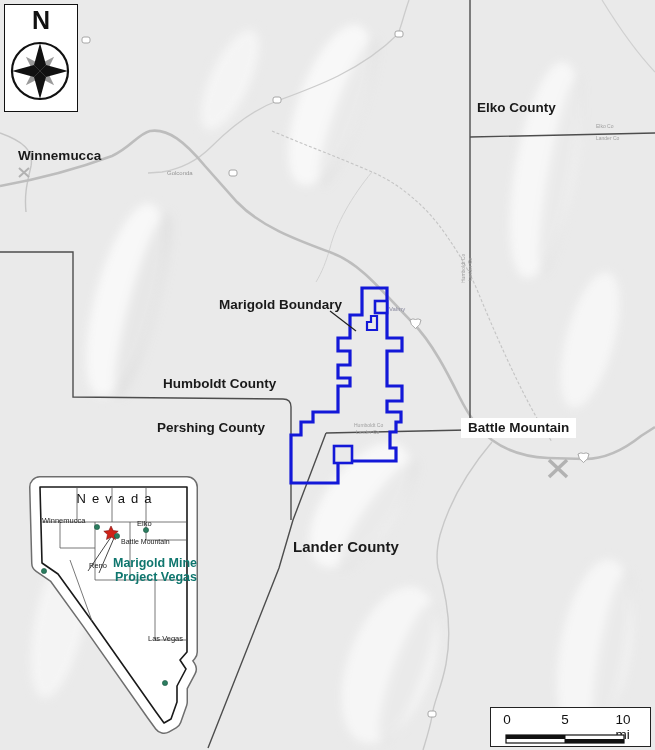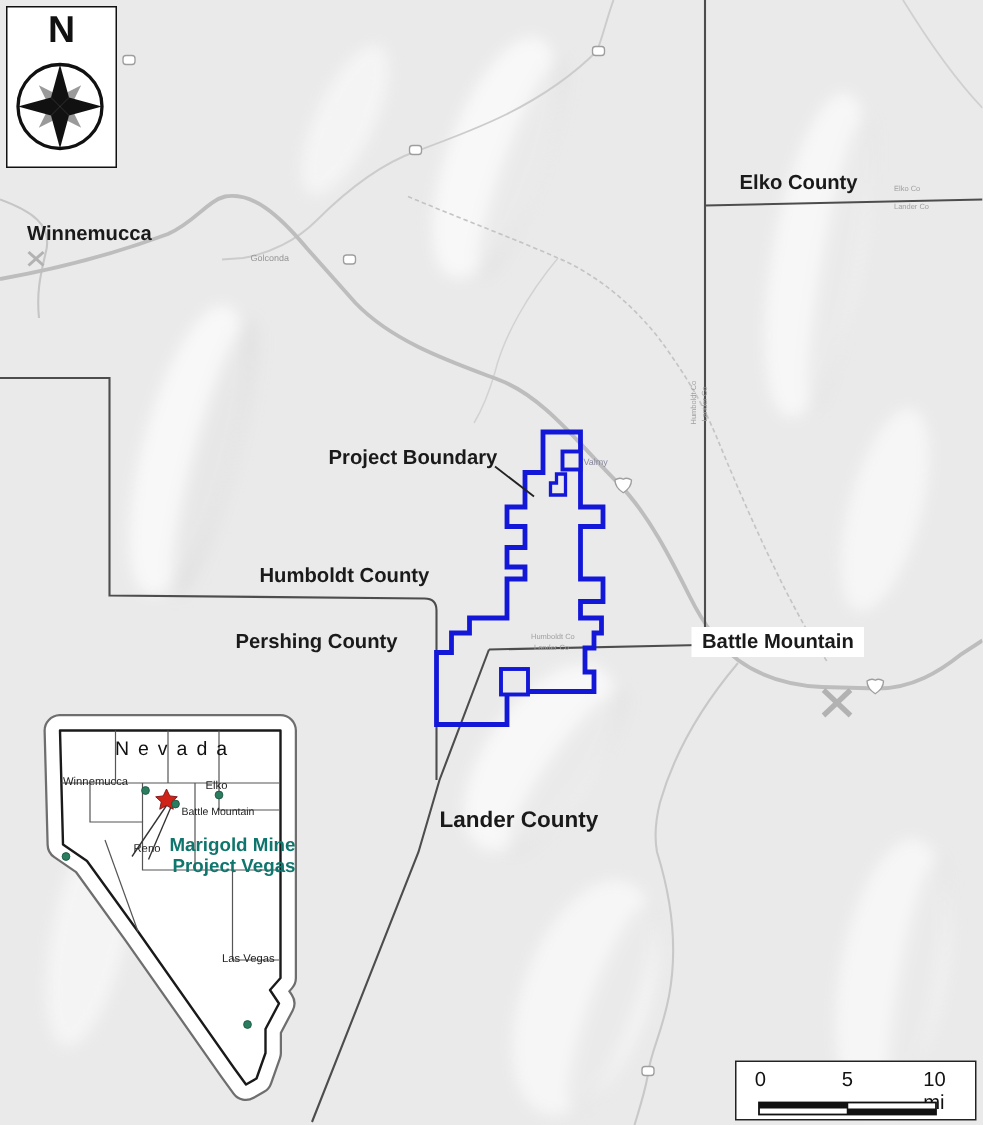--- a/index.html
+++ b/index.html
@@ -150,23 +150,23 @@
           <path d="M0,-28 L6,-6 L0,0 L-6,-6 Z"></path>
             <path d="M0,28 L6,6 L0,0 L-6,6 Z"></path>
           <path d="M-28,0 L-6,-6 L0,0 L-6,6 Z"></path>
             <path d="M28,0 L6,-6 L0,0 L6,6 Z"></path>
         </g>
       </g>
     </svg>
   </div>
 
   <div class="lbl" style="left:18px;top:148px;">Winnemucca</div>
-  <div class="lbl" style="left:477px;top:114px;margin-left:16px;">Elko County</div>
-  <div class="lbl" style="left:219px;top:297px;">Project Boundary</div>
-  <div class="lbl" style="left:173px;top:376px;">Humboldt County</div>
+  <div class="lbl" style="left:477px;top:100px;">Elko County</div>
+  <div class="lbl" style="left:219px;top:297px;">Marigold Boundary</div>
+  <div class="lbl" style="left:163px;top:376px;">Humboldt County</div>
   <div class="lbl" style="left:157px;top:420px;">Pershing County</div>
   <div class="lbl lbl-box" style="left:461px;top:418px;">Battle Mountain</div>
   <div class="lbl" style="left:293px;top:538px;font-size:15px;">Lander County</div>
 
   <div class="tiny" style="left:167px;top:170px;">Golconda</div>
   <div class="tiny" style="left:389px;top:306px;color:#8a8aa0;">Valmy</div>
   <div class="tiny micro" style="left:354px;top:423px;">Humboldt Co</div>
   <div class="tiny micro" style="left:356px;top:430px;">Lander Co</div>
   <div class="tiny micro vert" style="left:461px;top:283px;">Humboldt Co</div>
   <div class="tiny micro vert" style="left:468px;top:281px;">Lander Co</div>

